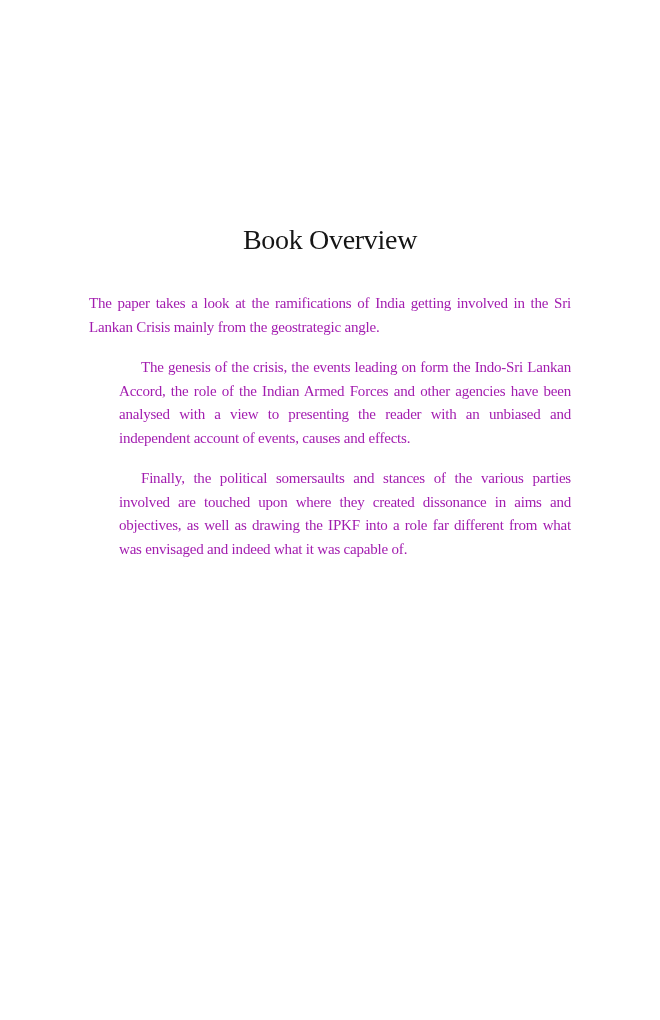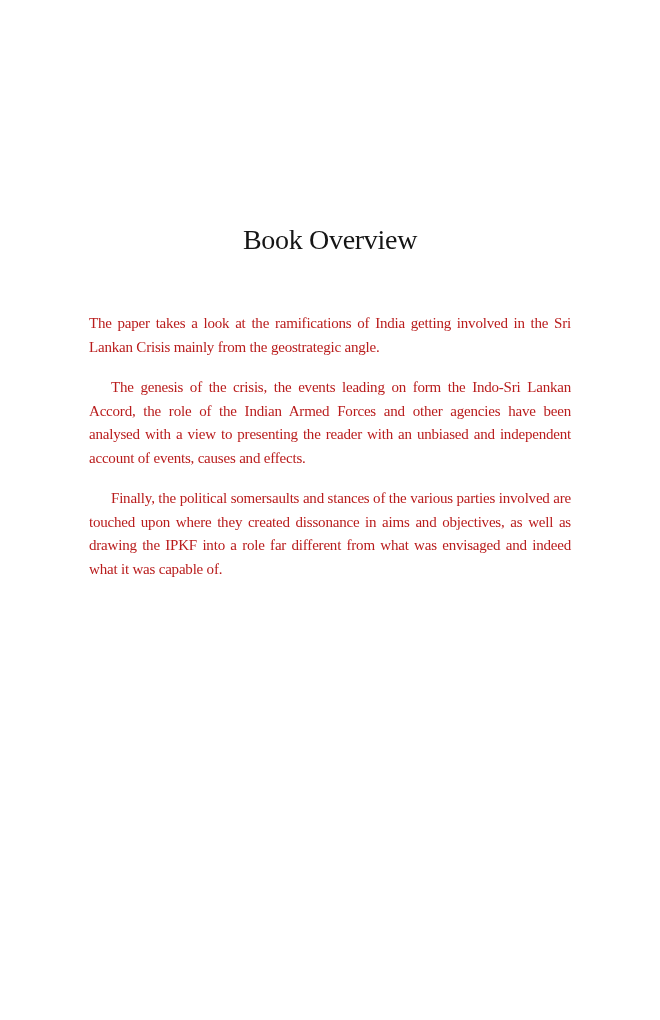--- a/index.html
+++ b/index.html
@@ -14,38 +14,39 @@
     font-family: "Liberation Serif", "DejaVu Serif", serif;
   }
   .page {
     box-sizing: border-box;
     width: 660px;
     height: 1020px;
     background: #ffffff;
     padding: 224px 89px 0 89px;
   }
   .page-title {
-    margin: 0 0 56px 0;
+    margin: 0 0 36px 0;
     font-size: 28px;
     line-height: 32px;
     font-weight: 400;
     letter-spacing: -0.3px;
     text-align: center;
     color: #151515;
   }
   .body-text p {
     margin: 0 0 17px 0;
     font-size: 15px;
     line-height: 23.5px;
     letter-spacing: -0.2px;
     text-align: justify;
-    color: #b91c1c;
+    color: #a21caf;
   }
   .body-text p.indent {
     text-indent: 22px;
+    margin-left: 30px;
   }
 </style>
 </head>
 <body>
 
 <main class="page">
   <h1 class="page-title">Book Overview</h1>
 
   <section class="body-text">
     <p>The paper takes a look at the ramifications of India getting involved in the Sri Lankan Crisis mainly from the geostrategic angle.</p>

